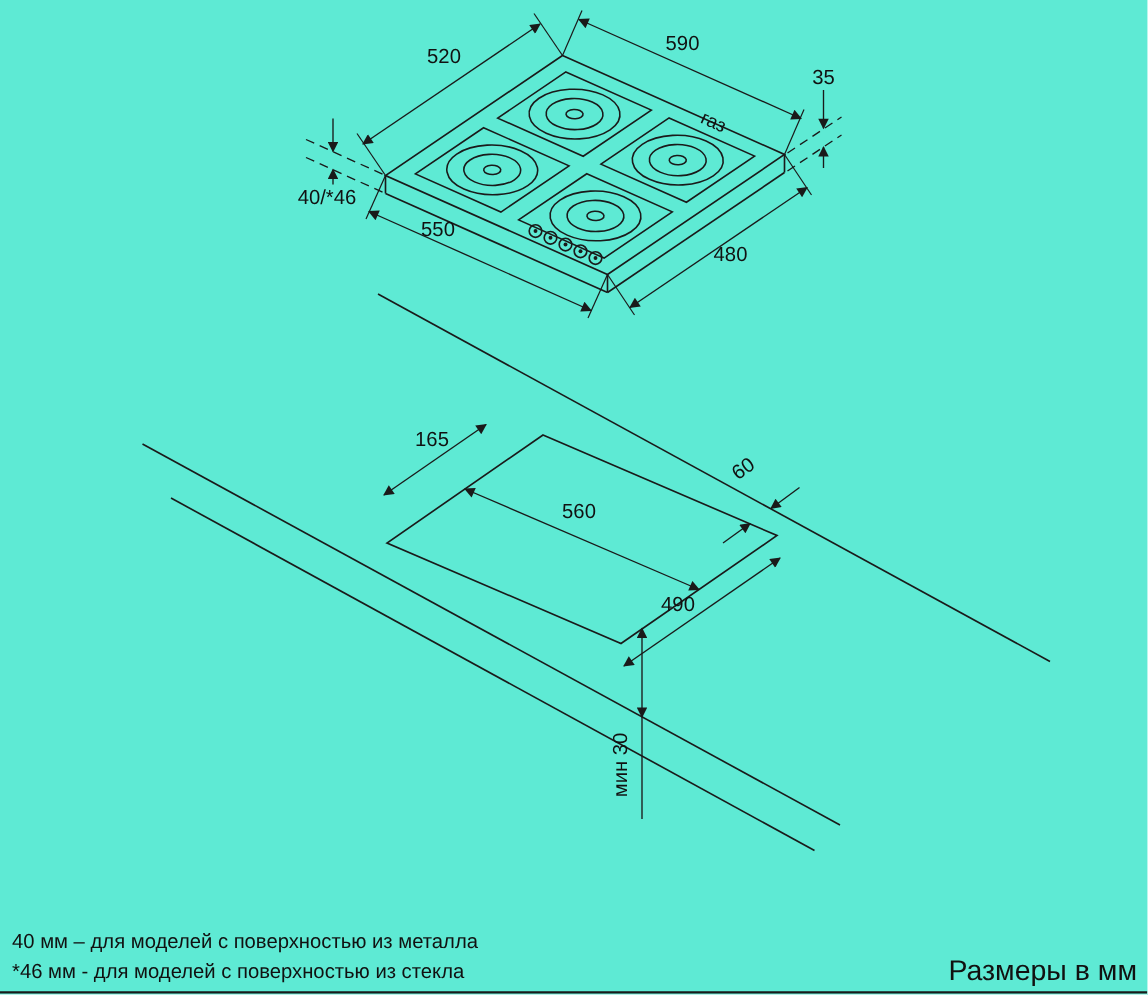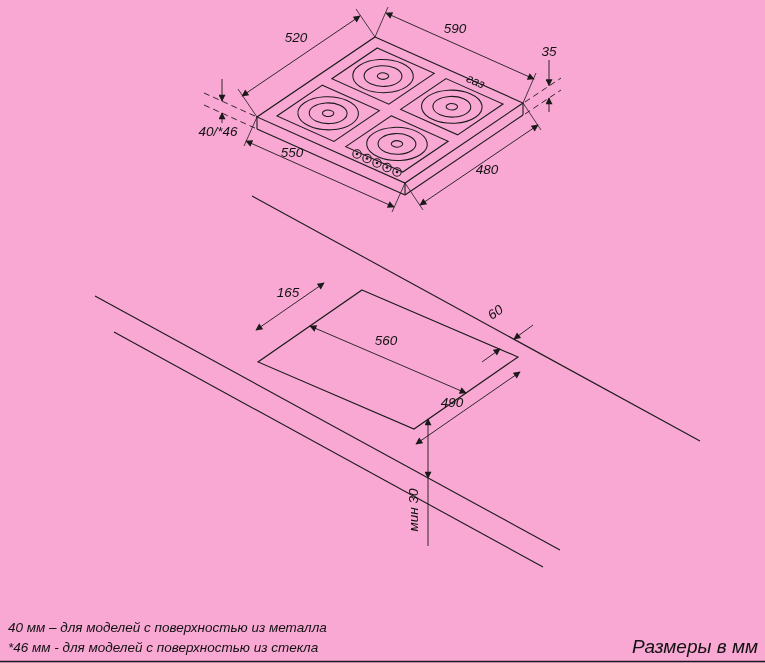--- a/index.html
+++ b/index.html
@@ -1,17 +1,17 @@
 <!DOCTYPE html>
 <html><head>
 <meta charset="utf-8">
 <style>
   html,body{margin:0;padding:0;background:#ffffff;}
-  .stage{position:relative;width:765px;height:663px;background:#f9a8d4;
-         font-family:"Liberation Sans",sans-serif;overflow:hidden;font-style:italic;}
+  .stage{position:relative;width:765px;height:663px;background:#5eead4;
+         font-family:"Liberation Sans",sans-serif;overflow:hidden;}
   svg{display:block;}
   .ln{fill:none;stroke:#1a1a1a;stroke-width:1.1;stroke-linecap:butt;stroke-linejoin:miter;}
   .dim{fill:none;stroke:#1a1a1a;stroke-width:0.9;}
   .ext{fill:none;stroke:#1a1a1a;stroke-width:0.8;}
   .dash{fill:none;stroke:#1a1a1a;stroke-width:0.9;stroke-dasharray:6 4;}
   .ns{fill:none;stroke:#1a1a1a;stroke-width:1.05;}
   text{fill:#111111;font-size:13.5px;font-family:"Liberation Sans",sans-serif;}
   .mid{text-anchor:middle;}
   .end{text-anchor:end;}
   .small{font-size:12.5px;}

